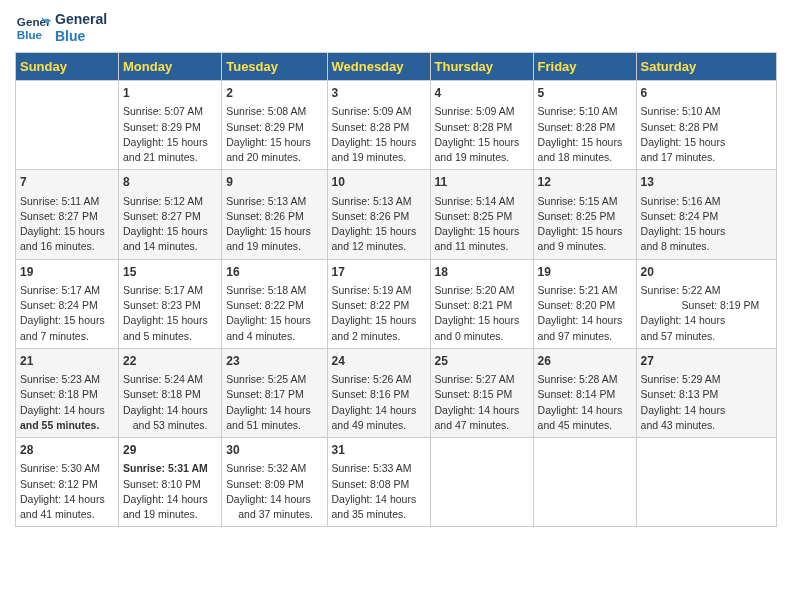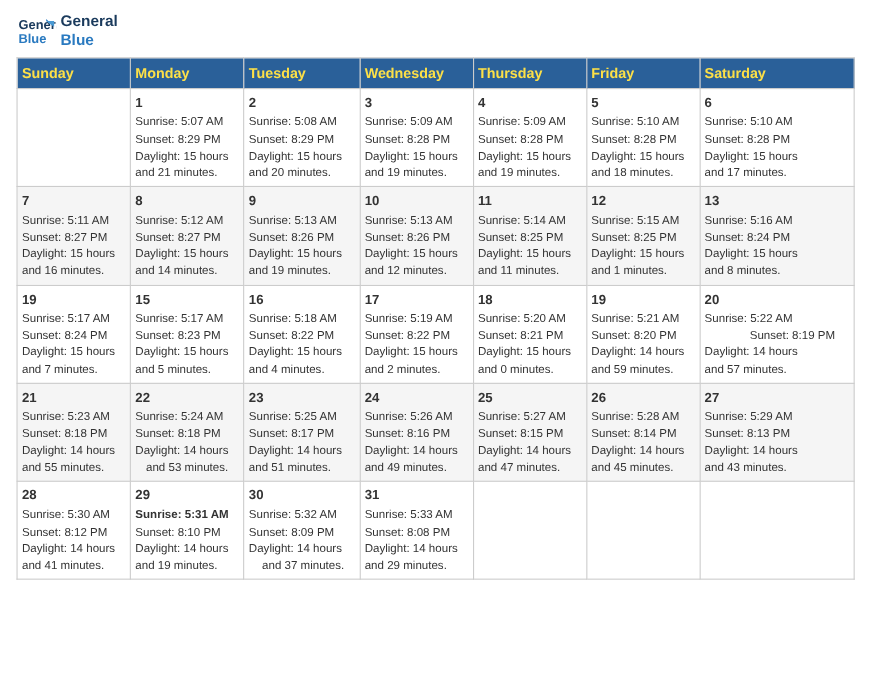--- a/index.html
+++ b/index.html
@@ -198,21 +198,21 @@
           <span style="display: block;">Sunrise: 5:14 AM</span>
           <span style="display: block;">Sunset: 8:25 PM</span>
           <span style="display: block;">Daylight: 15 hours</span>
           <span style="display: block;">and 11 minutes.</span>
         </td>
         <td>
           <span class="day-num">12</span>
           <span style="display: block;">Sunrise: 5:15 AM</span>
           <span style="display: block;">Sunset: 8:25 PM</span>
           <span style="display: block;">Daylight: 15 hours</span>
-          <span style="display: block;">and 1 minutes.</span>
+          <span style="display: block;">and 9 minutes.</span>
         </td>
         <td>
           <span class="day-num">13</span>
           <span style="display: block;">Sunrise: 5:16 AM</span>
           <span style="display: block;">Sunset: 8:24 PM</span>
           <span style="display: block;">Daylight: 15 hours</span>
           <span style="display: block;">and 8 minutes.</span>
         </td>
       </tr>
       <tr>
@@ -249,37 +249,37 @@
           <span style="display: block;">Sunrise: 5:20 AM</span>
           <span style="display: block;">Sunset: 8:21 PM</span>
           <span style="display: block;">Daylight: 15 hours</span>
           <span style="display: block;">and 0 minutes.</span>
         </td>
         <td>
           <span class="day-num">19</span>
           <span style="display: block;">Sunrise: 5:21 AM</span>
           <span style="display: block;">Sunset: 8:20 PM</span>
           <span style="display: block;">Daylight: 14 hours</span>
-          <span style="display: block;">and 59 minutes.</span>
+          <span style="display: block;">and 97 minutes.</span>
         </td>
         <td>
           <span class="day-num">20</span>
           <span style="display: block;">Sunrise: 5:22 AM</span>
           <span style="display: block; margin-left: 41px;">Sunset: 8:19 PM</span>
           <span style="display: block;">Daylight: 14 hours</span>
           <span style="display: block;">and 57 minutes.</span>
         </td>
       </tr>
       <tr>
         <td>
           <span class="day-num">21</span>
           <span style="display: block;">Sunrise: 5:23 AM</span>
           <span style="display: block;">Sunset: 8:18 PM</span>
           <span style="display: block;">Daylight: 14 hours</span>
-          <span style="display: block;">and 55 minutes.</span>
+          <span style="display: block; font-weight: bold;">and 55 minutes.</span>
         </td>
         <td>
           <span class="day-num">22</span>
           <span style="display: block;">Sunrise: 5:24 AM</span>
           <span style="display: block;">Sunset: 8:18 PM</span>
           <span style="display: block;">Daylight: 14 hours</span>
           <span style="display: block; text-align: center;">and 53 minutes.</span>
         </td>
         <td>
           <span class="day-num">23</span>
@@ -337,20 +337,20 @@
           <span style="display: block;">Sunrise: 5:32 AM</span>
           <span style="display: block;">Sunset: 8:09 PM</span>
           <span style="display: block;">Daylight: 14 hours</span>
           <span style="display: block; margin-left: 12px;">and 37 minutes.</span>
         </td>
         <td>
           <span class="day-num">31</span>
           <span style="display: block;">Sunrise: 5:33 AM</span>
           <span style="display: block;">Sunset: 8:08 PM</span>
           <span style="display: block;">Daylight: 14 hours</span>
-          <span style="display: block;">and 29 minutes.</span>
+          <span style="display: block;">and 35 minutes.</span>
         </td>
         <td class="empty-cell"></td>
         <td class="empty-cell"></td>
         <td class="empty-cell"></td>
       </tr>
     </tbody>
 </table>
 
 </body></html>

